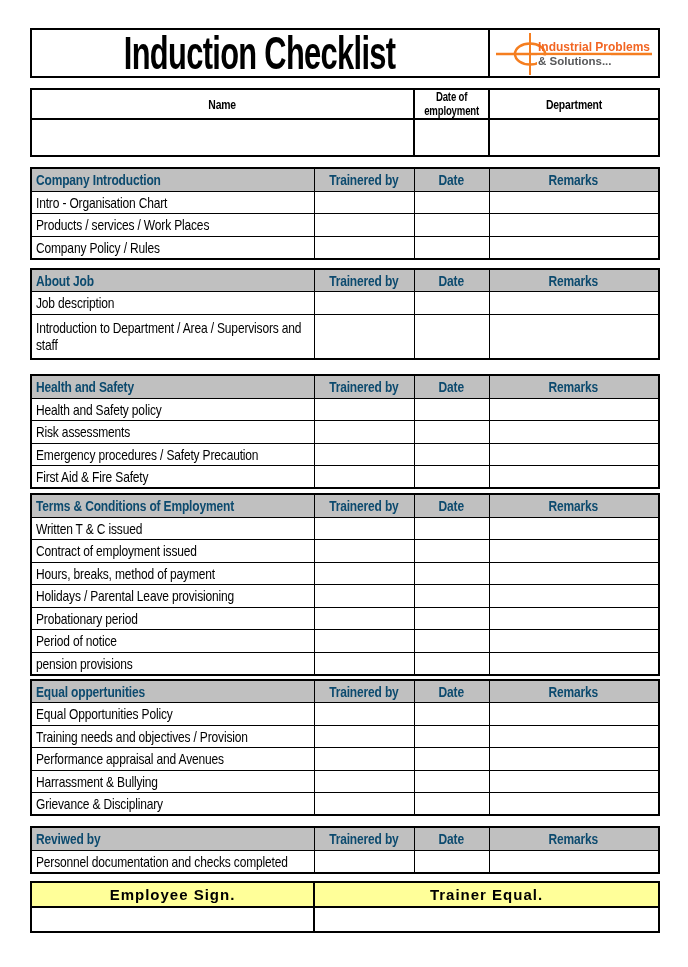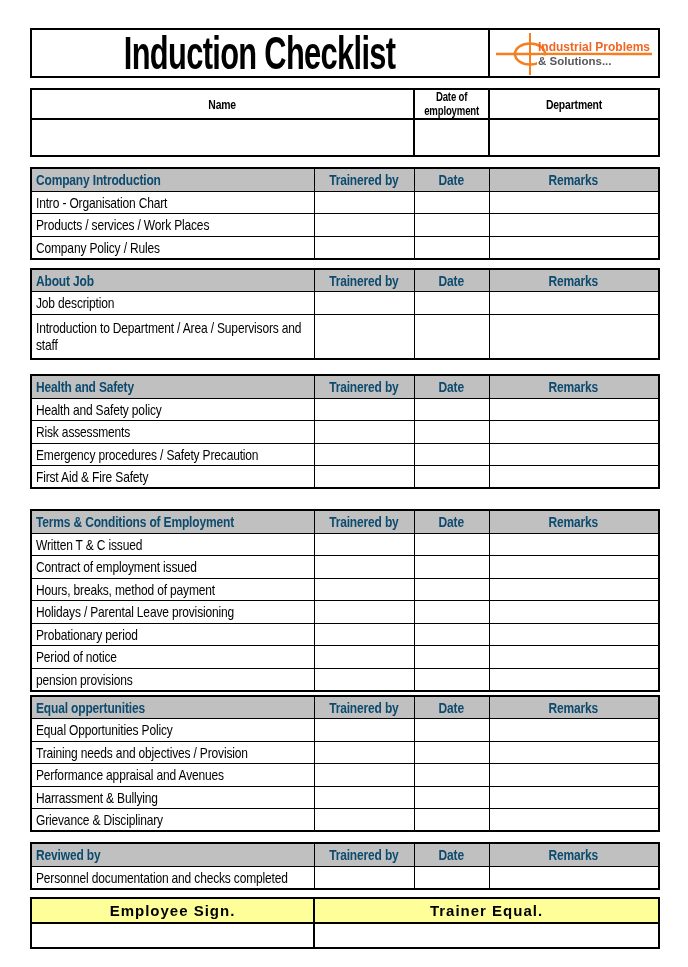--- a/index.html
+++ b/index.html
@@ -41,21 +41,21 @@
   .sec col.c1 { width: 283px; }
   .sec col.c2 { width: 100px; }
   .sec col.c3 { width: 75px; }
   .sec col.c4 { width: 170px; }
   .sec thead th { background: #C0C0C0; color: #0c4a6e; height: 23px; font-weight: bold; font-size: 15px; }
   .sec tbody td { height: 22.5px; font-size: 15px; }
   .sec tbody tr.tall td { height: 45px; }
   #sections .sec:nth-child(1) { margin-top: 10px; }
   #sections .sec:nth-child(2) { margin-top: 8px; }
   #sections .sec:nth-child(3) { margin-top: 14px; }
-  #sections .sec:nth-child(4) { margin-top: 20px; }
+  #sections .sec:nth-child(4) { margin-top: 4px; }
   #sections .sec:nth-child(5) { margin-top: 3px; }
   #sections .sec:nth-child(6) { margin-top: 10px; }
 
   
   .sig-table { margin-top: 7px; border: 2px solid #000; }
   .sig-table th, .sig-table td { border: 2px solid #000; }
   .sig-table col.s1 { width: 283px; }
   .sig-table col.s2 { width: 345px; }
   .sig-head th { background: #FFFF99; height: 25px; font-weight: bold; font-size: 15px; letter-spacing: 1px; text-align:center; }
   .sig-row td { height: 25px; background:#fff; }

